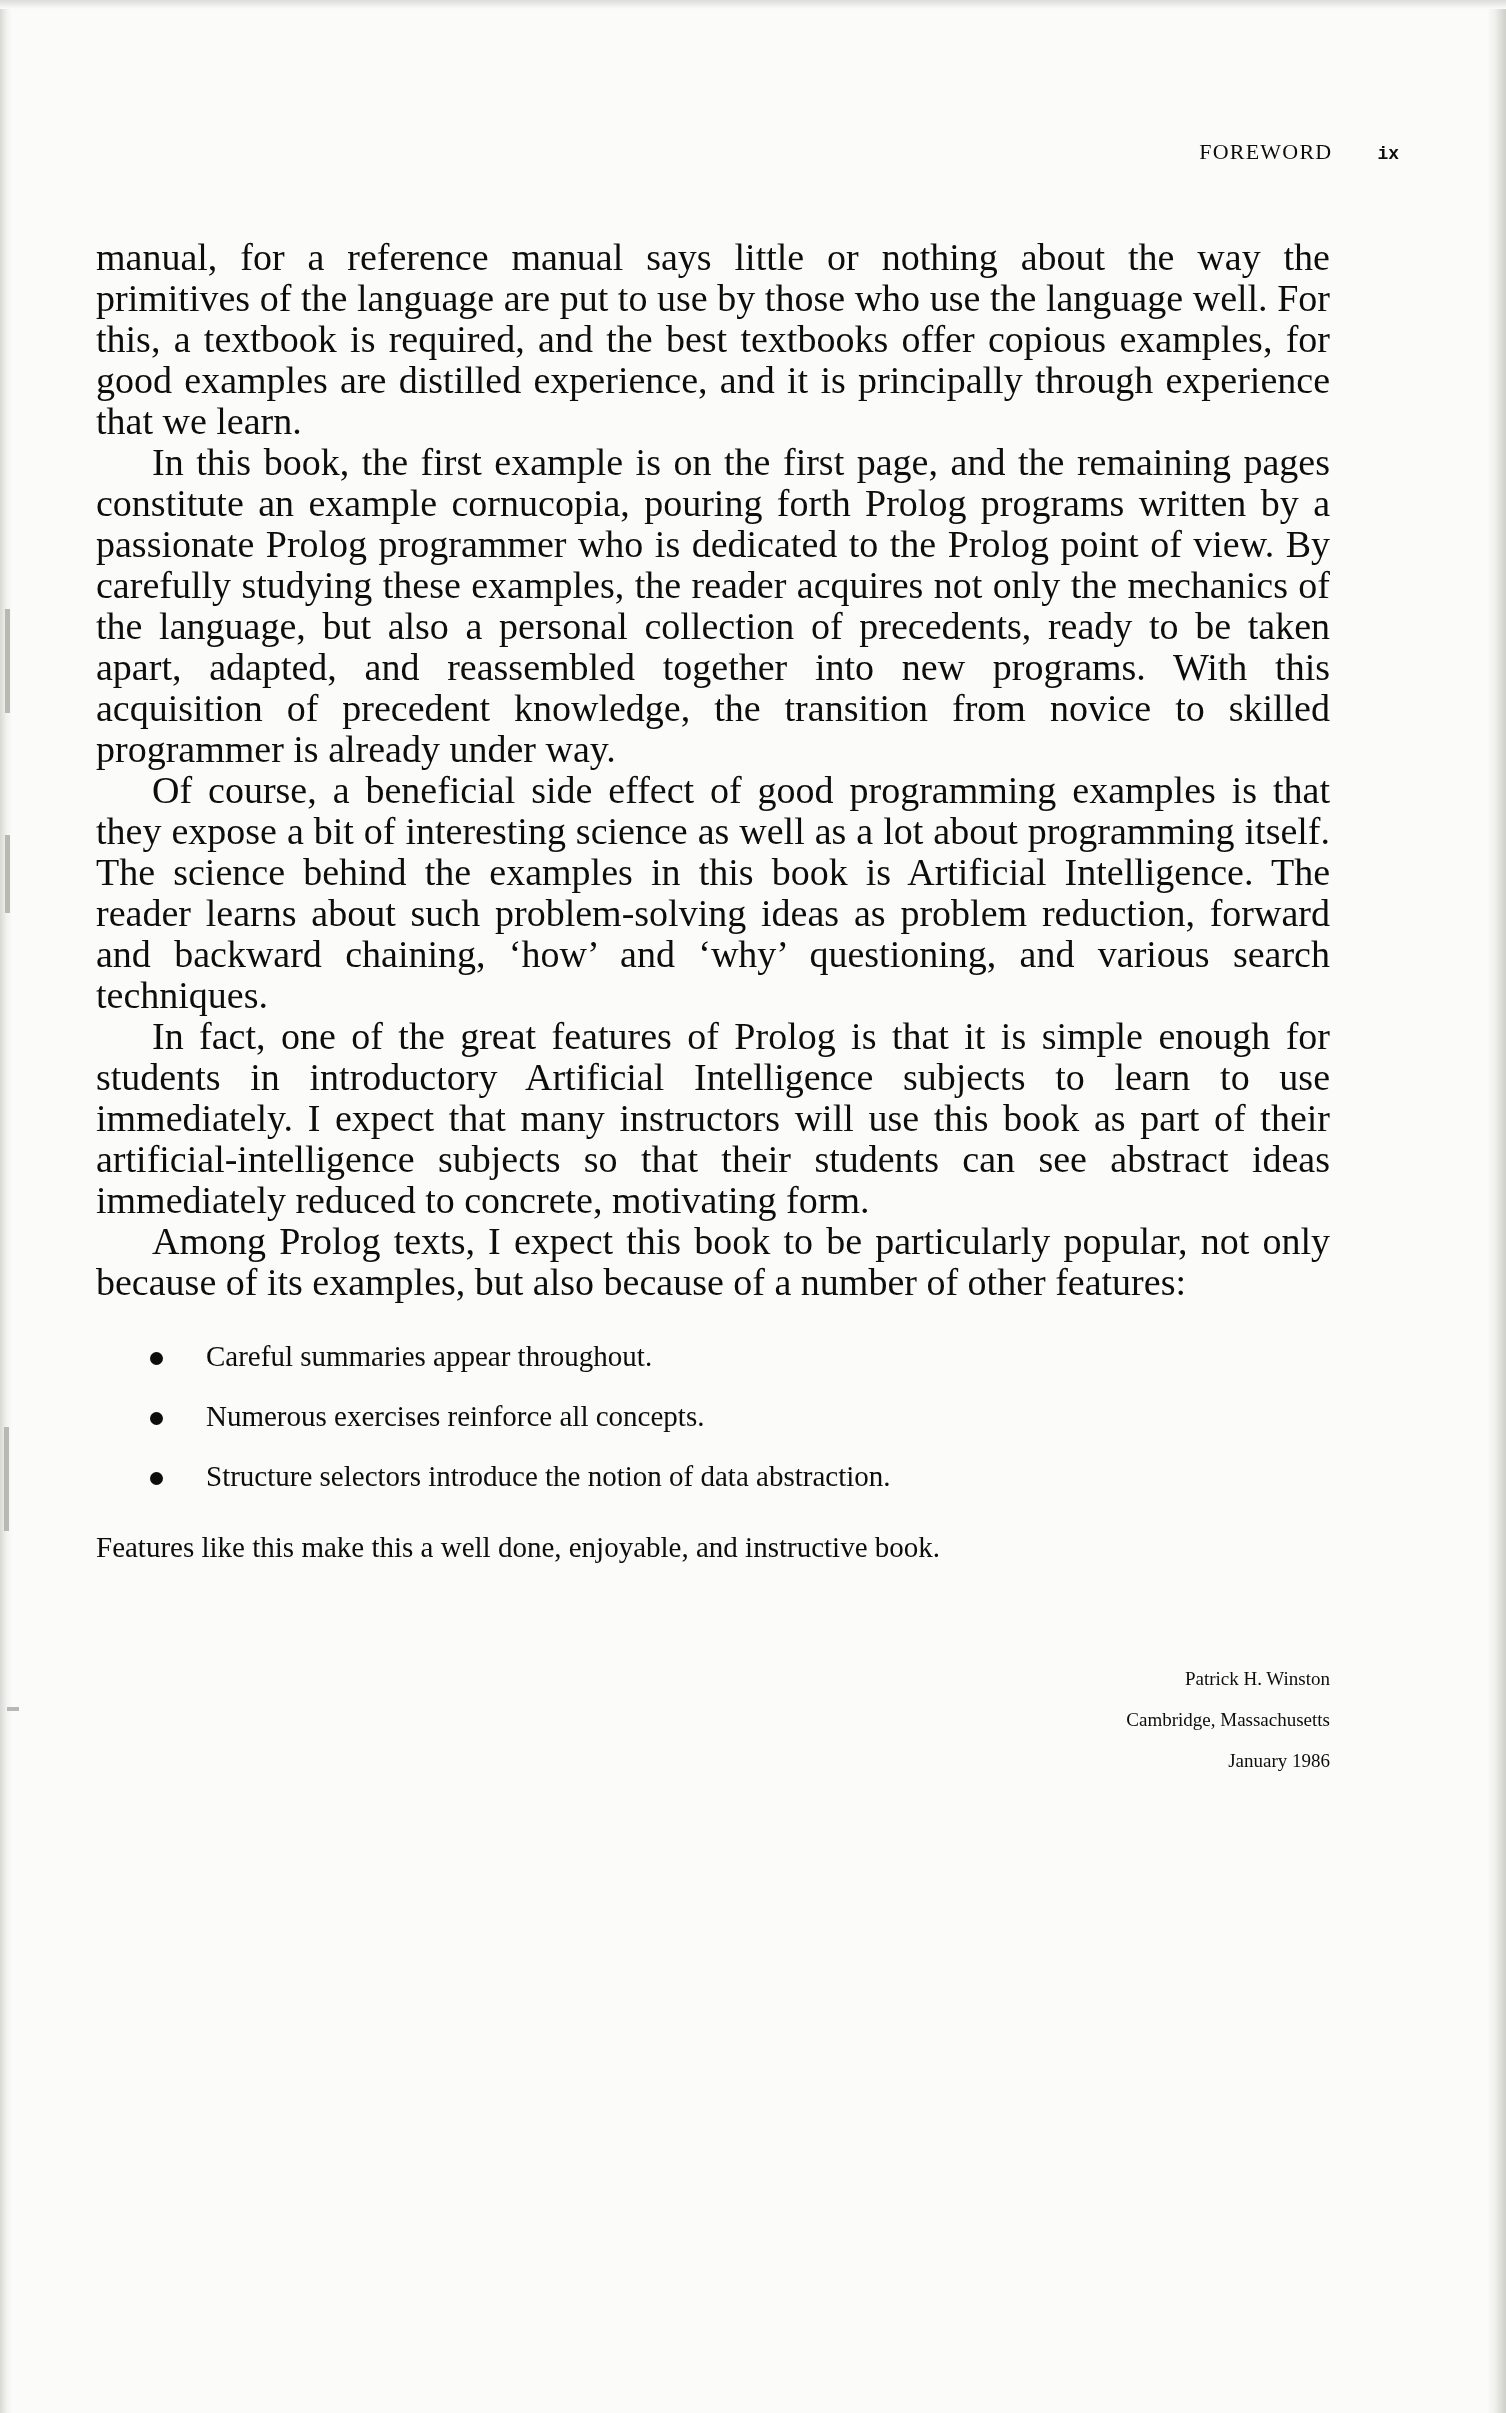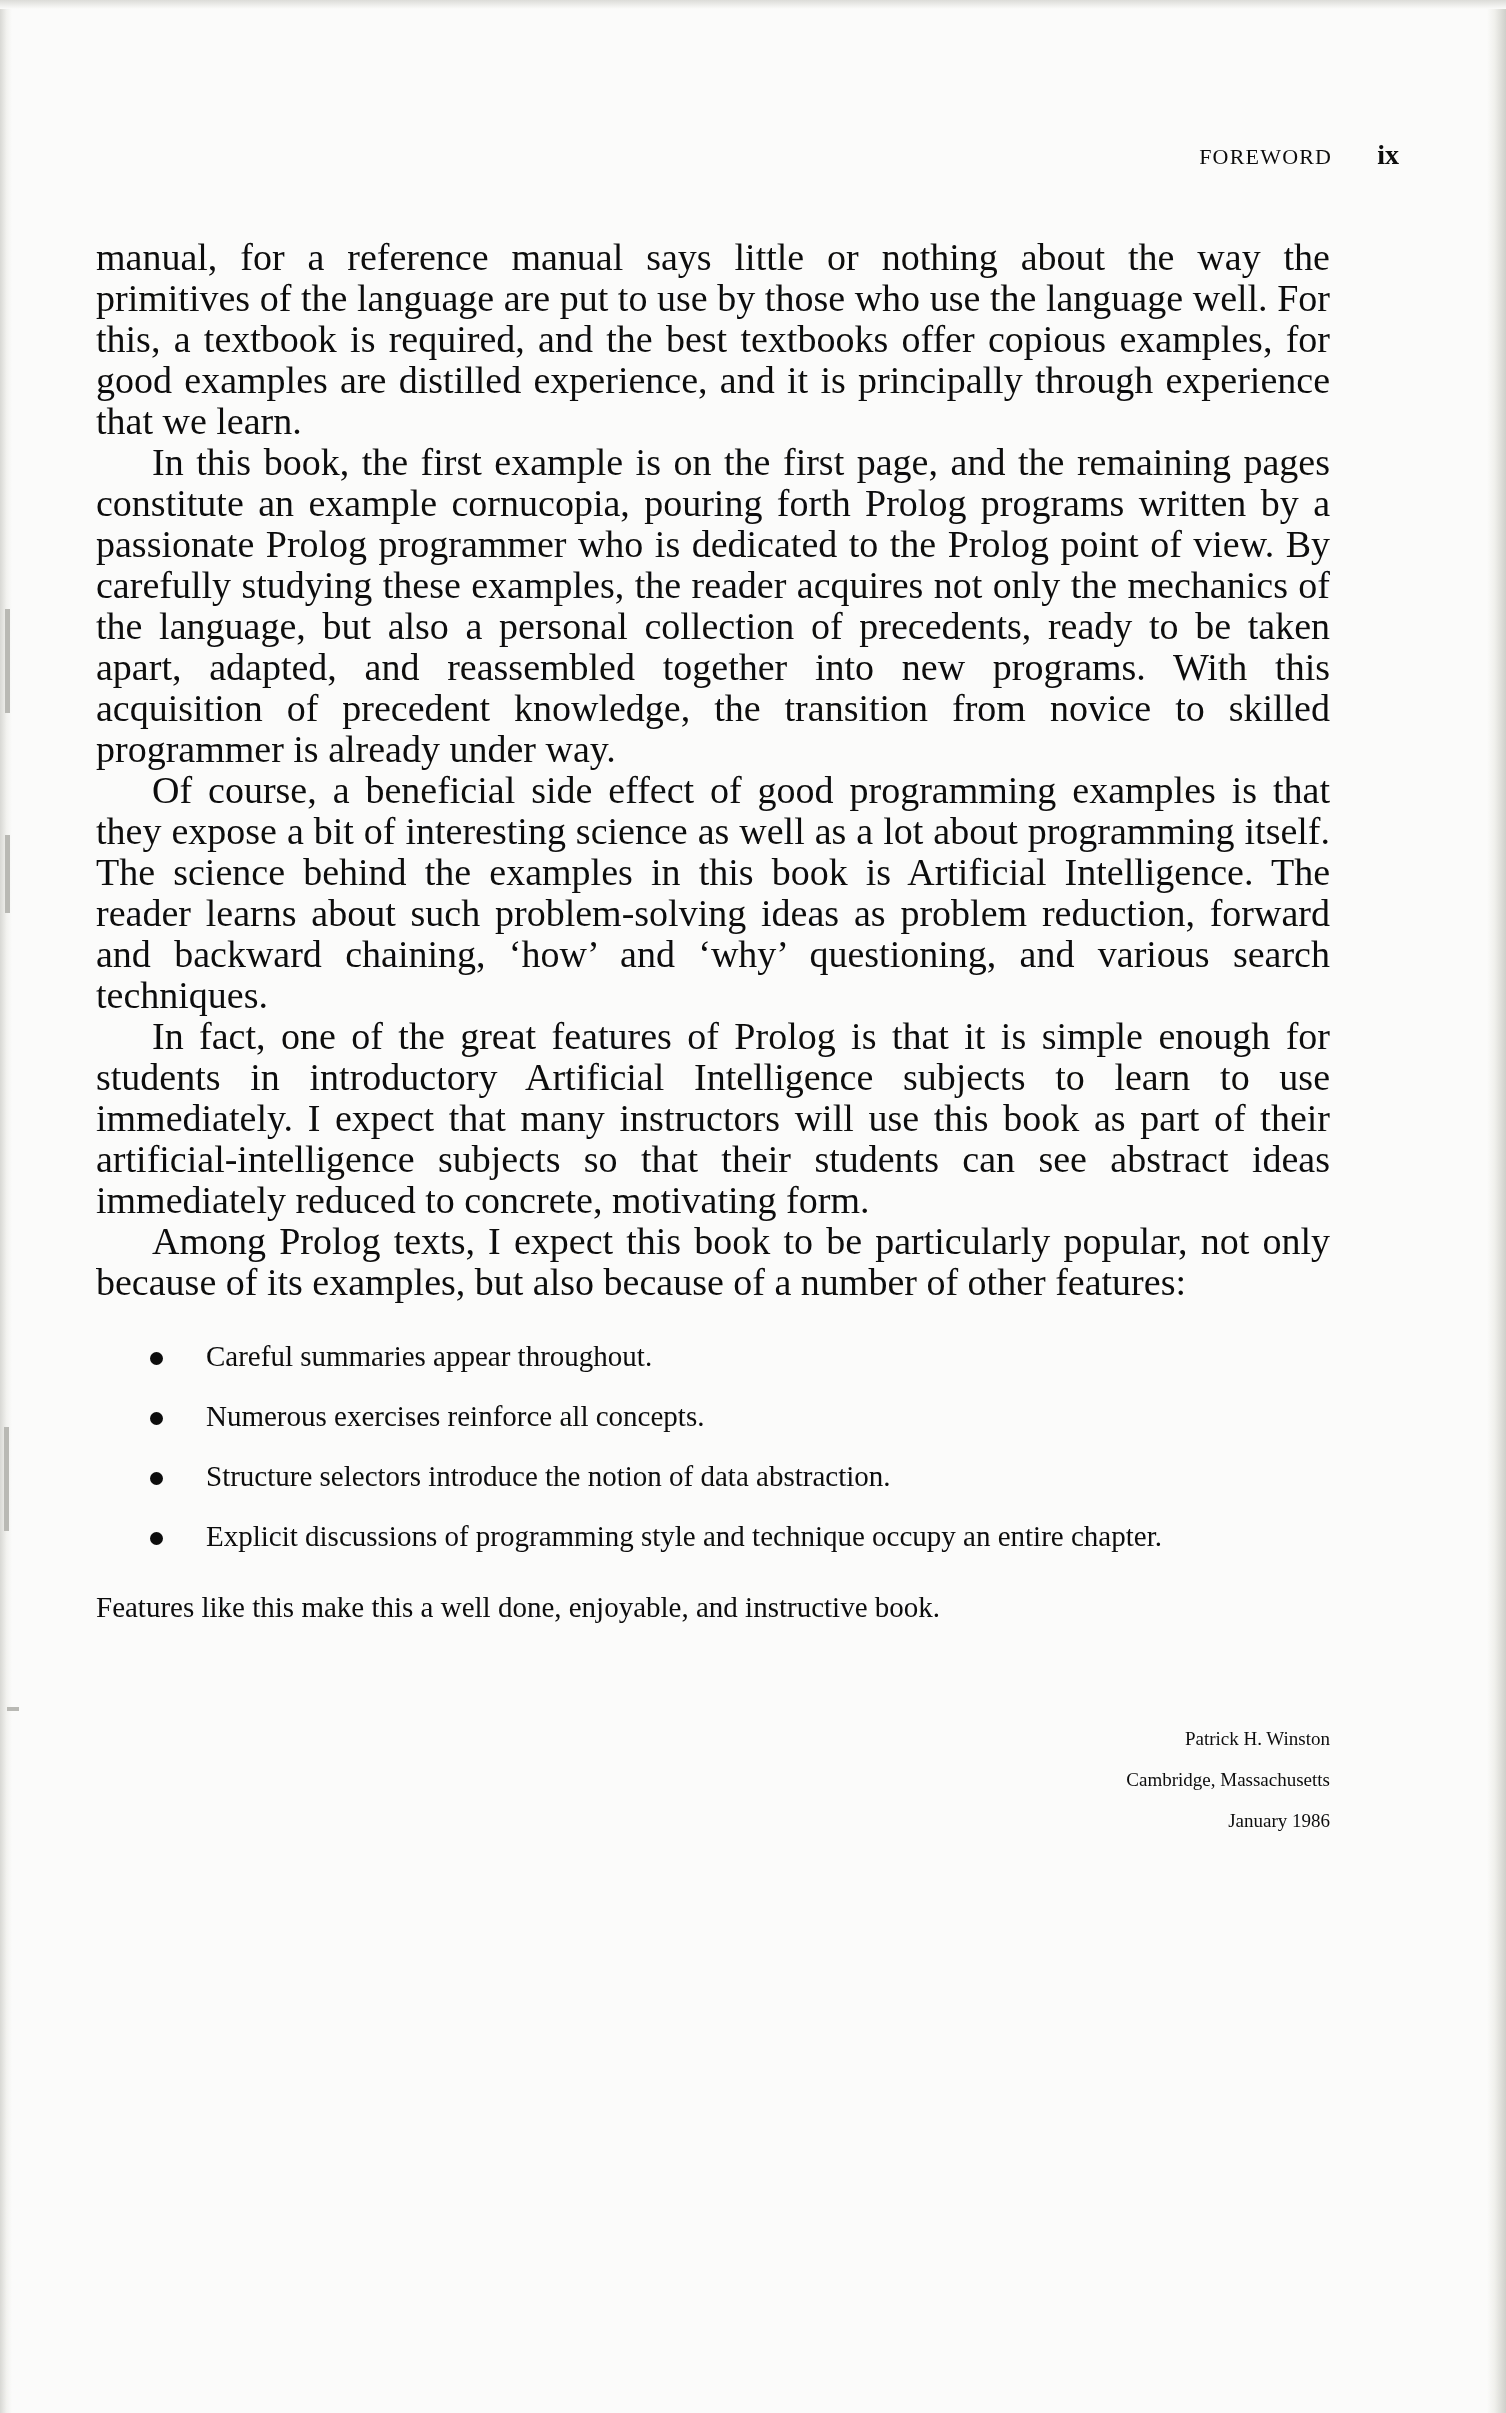--- a/index.html
+++ b/index.html
@@ -73,23 +73,23 @@
     gap: 45px;
     white-space: nowrap;
   }
   .runhead-title {
     font-family: "Liberation Serif", serif;
     font-weight: normal;
     font-size: 22px;
     letter-spacing: 1.2px;
   }
   .runhead-folio {
-    font-family: Liberation Serif, serif;
+    font-family: Liberation Mono, monospace;
     font-weight: bold;
-    font-size: 28px;
+    font-size: 18px;
   }
 
   .body-block {
     position: absolute;
     top: 237px;
     left: 0;
     width: 1234px;
   }
 
   p.para {
@@ -180,24 +180,20 @@
           <span>Careful summaries appear throughout.</span>
         </li>
         <li>
           <span class="bullet"></span>
           <span>Numerous exercises reinforce all concepts.</span>
         </li>
         <li>
           <span class="bullet"></span>
           <span>Structure selectors introduce the notion of data abstraction.</span>
         </li>
-        <li>
-          <span class="bullet"></span>
-          <span>Explicit discussions of programming style and technique occupy an entire chapter.</span>
-        </li>
       </ul>
 
       <p class="closing">Features like this make this a well done, enjoyable, and instructive book.</p>
 
       <div class="signature">
         <div>Patrick H. Winston</div>
         <div>Cambridge, Massachusetts</div>
         <div>January 1986</div>
       </div>
 

